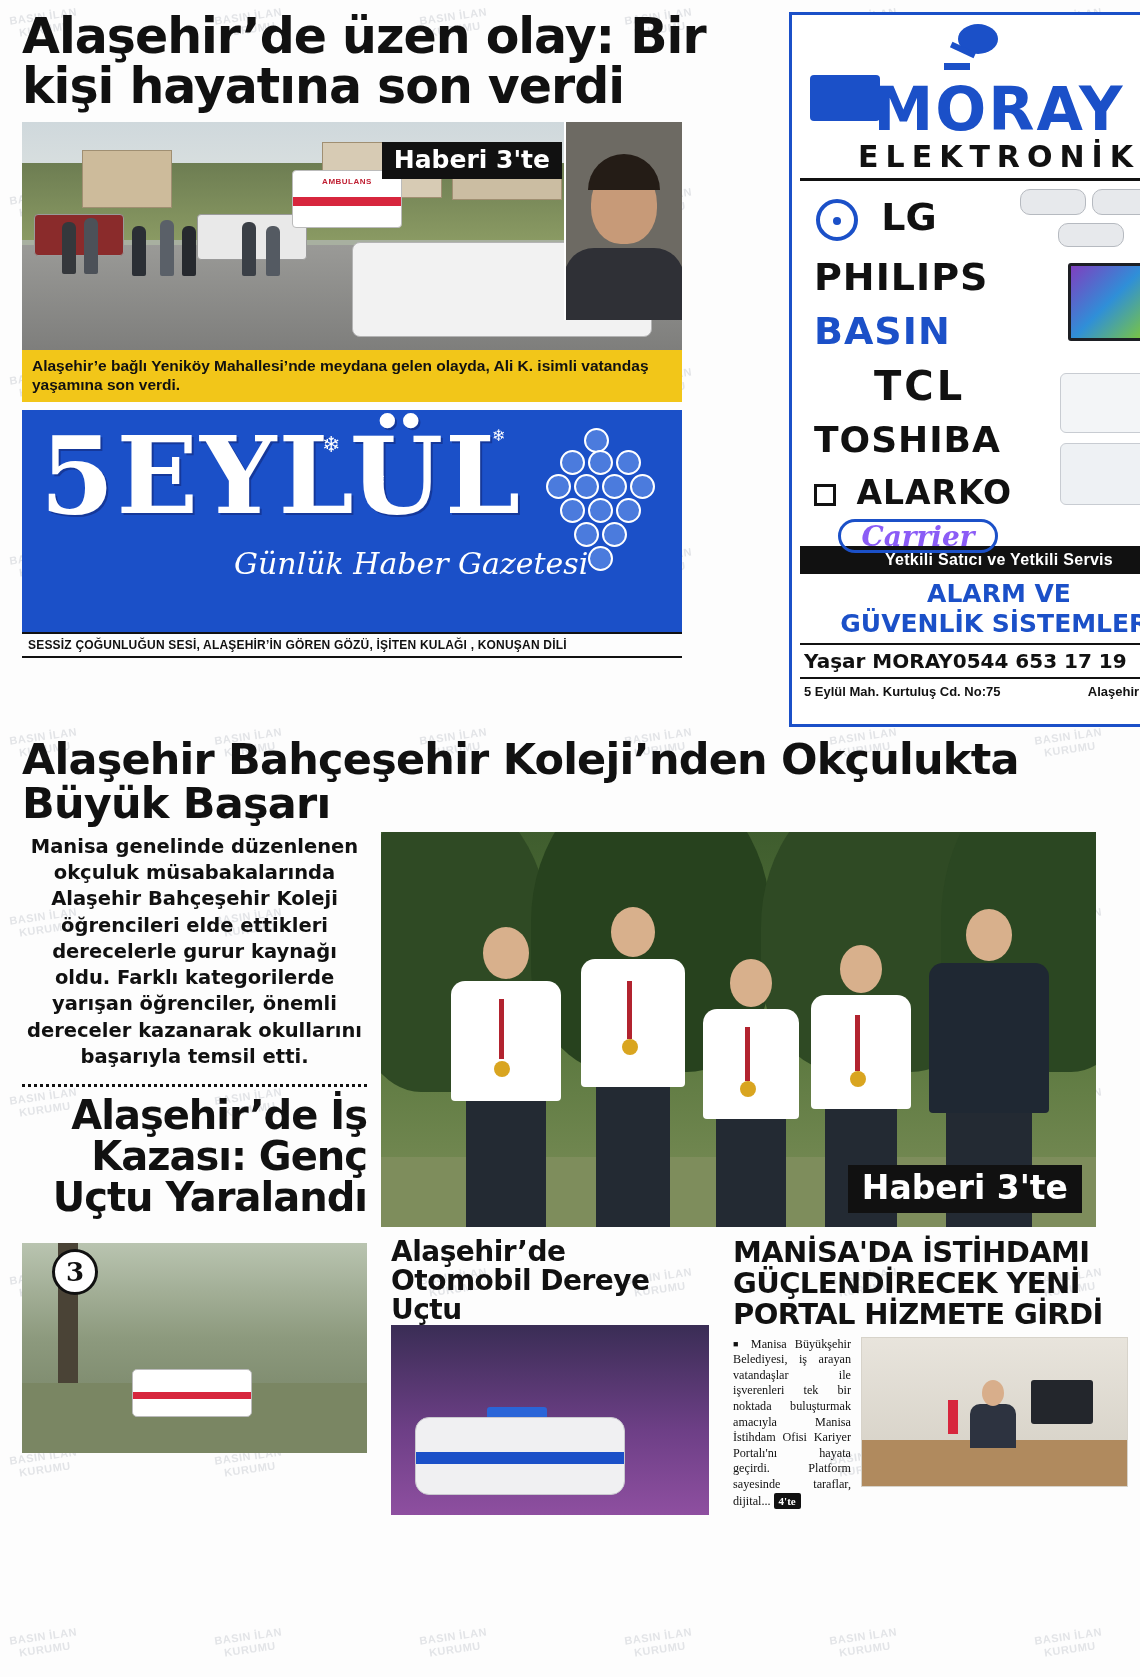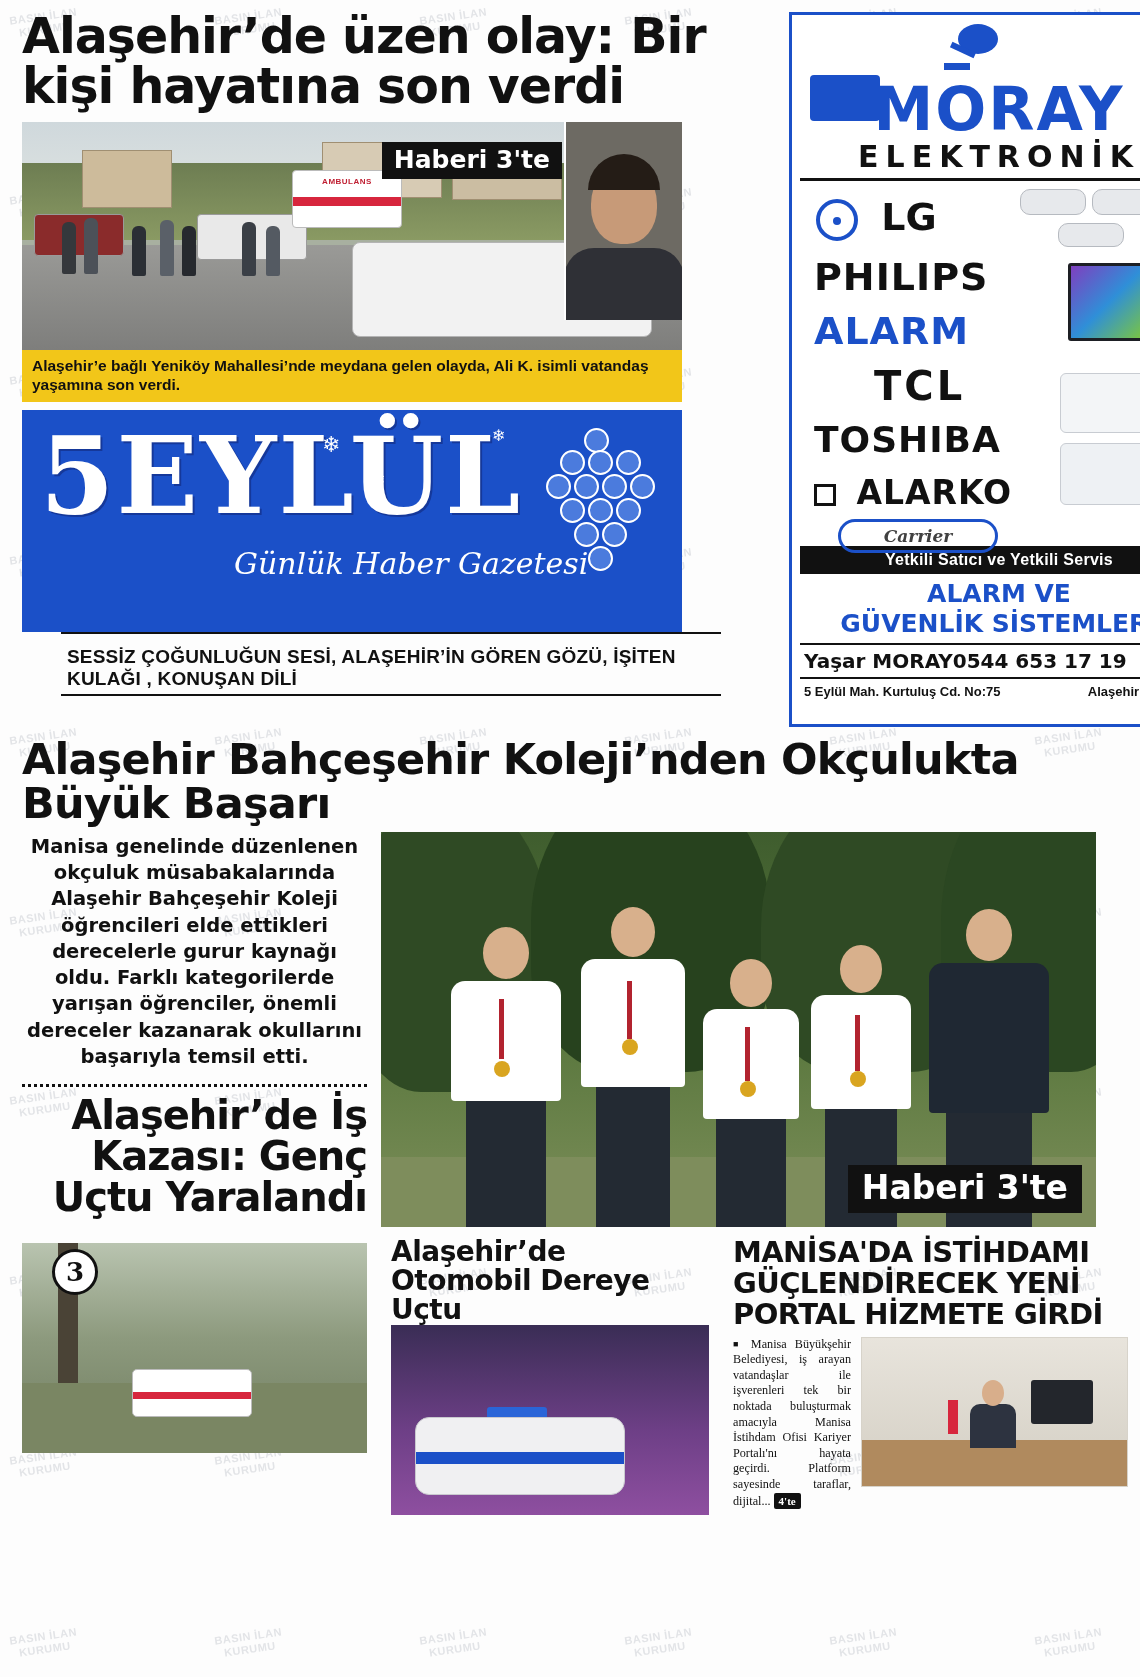--- a/index.html
+++ b/index.html
@@ -167,25 +167,24 @@
     background:#4b7bdd; border:2px solid #fff;
   }
   .masthead .snow {
     position:absolute; color:#fff; font-size:22px;
   }
   .slogan {
     width:660px;
     border-top:2px solid #111;
     border-bottom:2px solid #111;
     font-weight:bold;
-    font-size:19px;
+    font-size:12px;
     letter-spacing:.2px;
-    padding:12px 0 4px 6px;
+    padding:4px 0 4px 6px;
     color:#111;
-    margin-left:39px;
   }
   .infobar {
     width:660px;
     display:flex;
     align-items:center;
     font-size:11.5px;
     font-weight:bold;
     color:#111;
     padding:5px 0 6px 6px;
     gap:18px;
@@ -601,40 +600,40 @@
             <div class="brand" style="left:16px;top:14px;font-size:38px;color:#111;">
               <span class="lg-circle"></span>
               <span style="margin-left:10px;">LG</span>
             </div>
             <div class="cam" style="left:220px;top:8px;width:66px;height:26px;"></div>
             <div class="cam" style="left:292px;top:8px;width:66px;height:26px;"></div>
             <div class="cam" style="left:258px;top:42px;width:66px;height:24px;"></div>
 
             <div class="brand" style="left:14px;top:74px;font-size:38px;color:#111;letter-spacing:1px;">PHILIPS</div>
 
-            <div class="brand" style="left:14px;top:128px;font-size:38px;color:#1b50c8;letter-spacing:1px;">ALARM</div>
+            <div class="brand" style="left:14px;top:128px;font-size:38px;color:#1b50c8;letter-spacing:1px;">BASIN</div>
 
             <div class="tv" style="right:10px;top:82px;width:120px;height:78px;">
               <div class="screen"></div>
             </div>
 
             <div class="brand" style="left:74px;top:182px;font-size:40px;color:#111;letter-spacing:3px;">TCL</div>
 
             <div class="brand" style="left:14px;top:238px;font-size:36px;color:#111;letter-spacing:1px;">TOSHIBA</div>
 
             <div class="ac" style="right:8px;top:192px;width:130px;height:60px;"></div>
             <div class="ac" style="right:8px;top:262px;width:130px;height:62px;background:#eef1f4;"></div>
 
             <div class="brand" style="left:14px;top:292px;font-size:33px;color:#111;letter-spacing:1px;">
               <span style="display:inline-block;width:22px;height:22px;border:3px solid #111;vertical-align:middle;position:relative;"></span>
               <span style="margin-left:8px;">ALARKO</span>
             </div>
 
             <div style="position:absolute;left:38px;top:338px;width:160px;height:34px;border:3px solid #1b50c8;border-radius:17px;display:flex;align-items:center;justify-content:center;">
-              <span style="font-family:'DejaVu Serif',serif;font-style:italic;font-weight:bold;font-size:17px;color:#404040;">Carrier</span>
+              <span style="font-family:'DejaVu Serif',serif;font-style:italic;font-weight:bold;font-size:28px;color:#8b5cf6;">Carrier</span>
             </div>
           </div>
 
           <div class="yetkili">Yetkili Satıcı ve Yetkili Servis</div>
           <div class="alarm-tit">ALARM VE</div>
           <div class="alarm-tit" style="padding-top:0;">GÜVENLİK SİSTEMLERİ</div>
           <div class="moray-contact">
             <span>Yaşar MORAY</span>
             <span>0544 653 17 19</span>
           </div>

